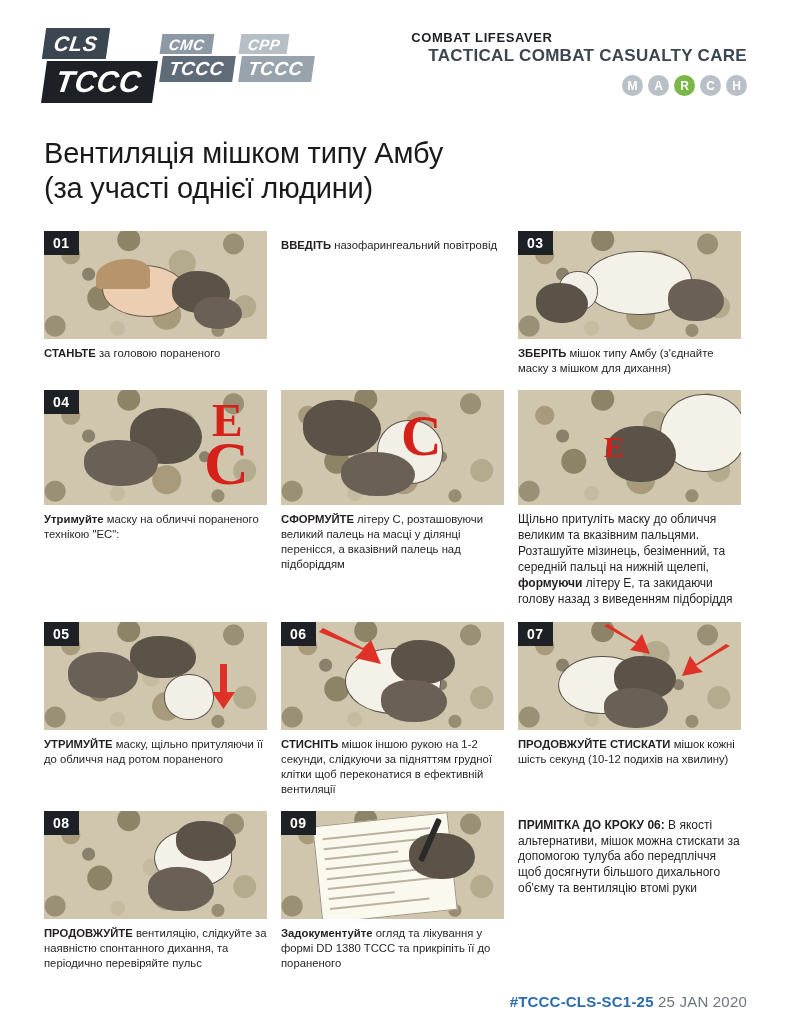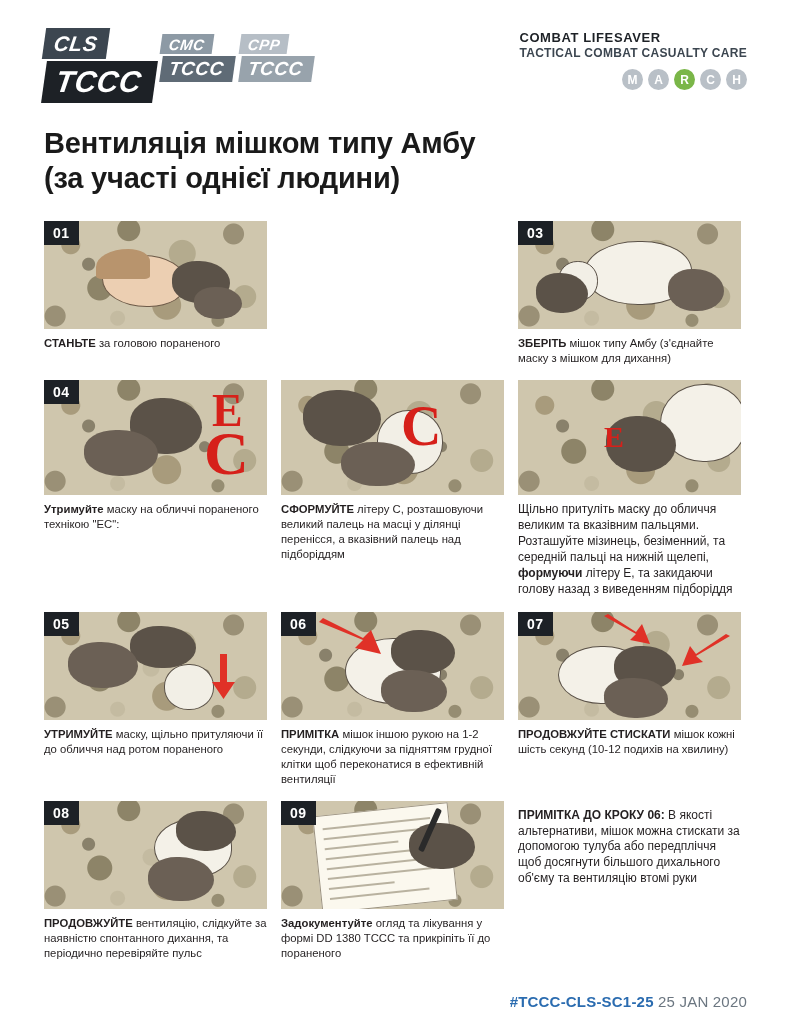--- a/index.html
+++ b/index.html
@@ -71,25 +71,26 @@
   .logo-sec.faded .tag-sm-bot { background: #98a3ac; }
 
   .header-right { text-align: left; padding-top: 2px; }
   .hr-line1 {
     font-size: 13px;
     font-weight: bold;
     letter-spacing: 0.6px;
     color: #1d2126;
   }
   .hr-line2 {
-    font-size: 12px;
+    font-size: 17px;
     font-weight: bold;
     letter-spacing: 0.3px;
     color: #3c4650;
     margin-top: 1px;
+    margin-left: 17px;
   }
   .march {
     margin-top: 9px;
     display: flex;
     gap: 5px;
     justify-content: flex-end;
   }
   .march span {
     width: 21px; height: 21px;
     border-radius: 50%;
@@ -99,24 +100,24 @@
     font-weight: bold;
     display: flex;
     align-items: center;
     justify-content: center;
   }
   .march span.on { background: #7ab648; }
 
   
   .title {
     font-size: 29px;
-    font-weight: bold;
+    font-weight: normal;
     line-height: 1.22;
     letter-spacing: -0.2px;
-    margin-top: 14px;
+    margin-top: 24px;
     color: #1a1a1a;
   }
 
   
   .grid {
     margin-top: 24px;
     display: grid;
     grid-template-columns: 223px 223px 223px;
     column-gap: 14px;
   }
@@ -300,20 +301,23 @@
         <div class="glove" style="left:128px;top:40px;width:58px;height:42px;"></div>
         <div class="glove" style="left:150px;top:66px;width:48px;height:32px;background:#6b6055;"></div>
         <div class="badge">01</div>
       </div>
       <div class="cap">
         <b>СТАНЬТЕ</b><span> за головою пораненого</span>
       </div>
     </div>
 
     <div class="cell">
+      <div class="cap">
+        <b>ВВЕДІТЬ</b><span> назофарингеальний повітровід</span>
+      </div>
     </div>
 
     <div class="cell">
       <div class="photo">
         <div class="camo"></div>
         <div class="bag" style="left:66px;top:20px;width:108px;height:64px;"></div>
         <div class="mask" style="left:40px;top:40px;width:40px;height:40px;"></div>
         <div class="glove" style="left:18px;top:52px;width:52px;height:40px;"></div>
         <div class="glove" style="left:150px;top:48px;width:56px;height:42px;background:#6b6055;"></div>
         <div class="badge">03</div>
@@ -383,21 +387,21 @@
         <div class="camo"></div>
         <div class="bag" style="left:64px;top:26px;width:96px;height:66px;"></div>
         <div class="glove" style="left:110px;top:18px;width:64px;height:44px;"></div>
         <div class="glove" style="left:100px;top:58px;width:66px;height:42px;background:#6b6055;"></div>
         <svg style="position:absolute;left:38px;top:6px;" width="66" height="40" viewBox="0 0 66 40">
           <path d="M0 4 L44 22 L36 30 L62 36 L52 12 L44 20 L4 0 z" fill="#e03127"></path>
         </svg>
         <div class="badge">06</div>
       </div>
       <div class="cap">
-        <b>ПРИМІТКА</b><span> мішок іншою рукою на 1-2 секунди, слідкуючи за підняттям грудної клітки щоб переконатися в ефективній вентиляції</span>
+        <b>СТИСНІТЬ</b><span> мішок іншою рукою на 1-2 секунди, слідкуючи за підняттям грудної клітки щоб переконатися в ефективній вентиляції</span>
       </div>
     </div>
 
     <div class="cell">
       <div class="photo">
         <div class="camo"></div>
         <div class="bag" style="left:40px;top:34px;width:86px;height:58px;"></div>
         <div class="glove" style="left:96px;top:34px;width:62px;height:44px;"></div>
         <div class="glove" style="left:86px;top:66px;width:64px;height:40px;background:#6b6055;"></div>
         <svg style="position:absolute;left:86px;top:2px;" width="48" height="34" viewBox="0 0 48 34">

